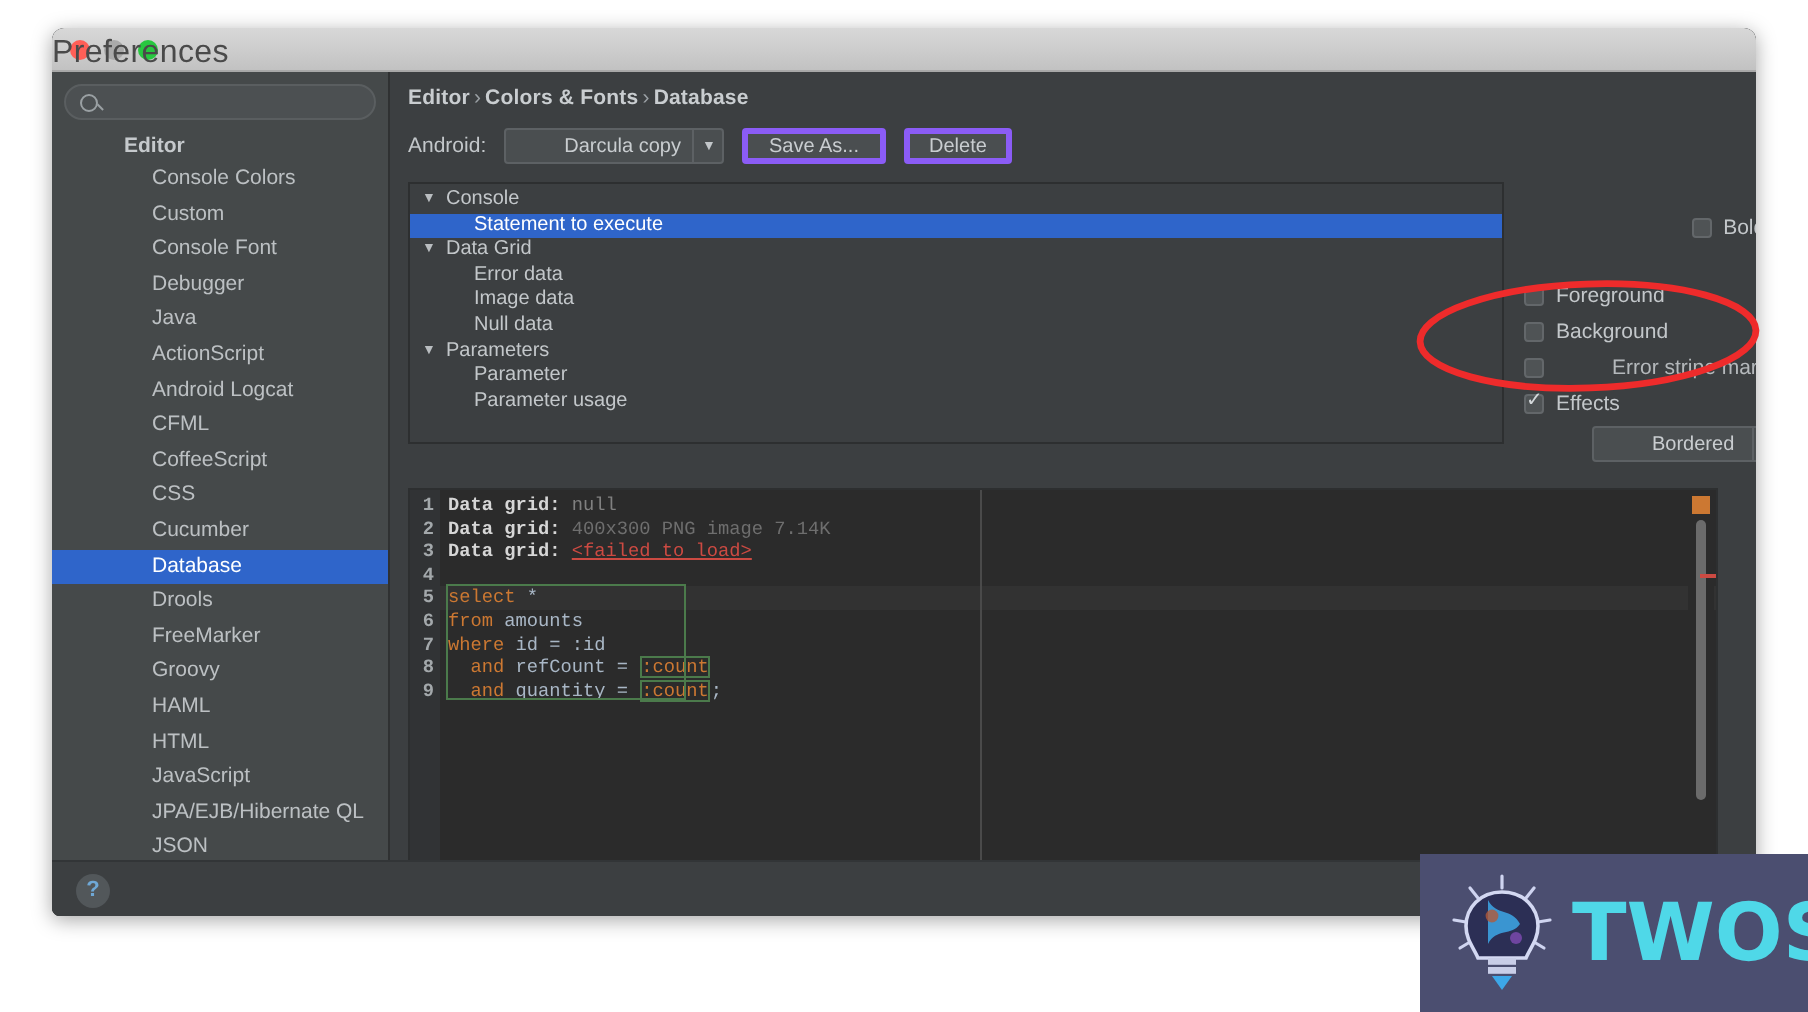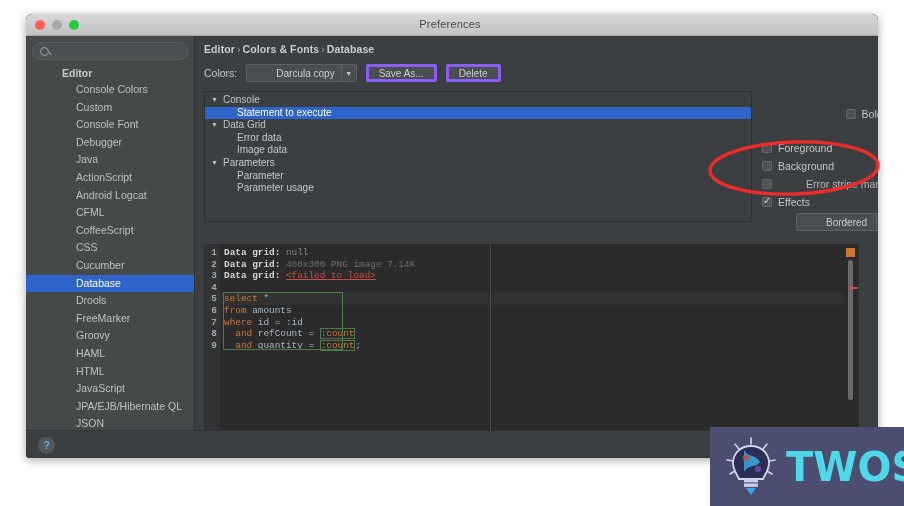--- a/index.html
+++ b/index.html
@@ -31,22 +31,22 @@
   
   #titlebar {
     position: relative;
     height: 22px;
     background: linear-gradient(#d8d8d8, #c2c2c2);
     border-bottom: 1px solid #a8a8a8;
     border-radius: 6px 6px 0 0;
   }
   #titlebar .title {
     position: absolute; left: 0; right: 4px; top: 4px;
-    text-align: center;
-    font-size: 11px; color: #4a4a4a;
+    text-align: left;
+    font-size: 16px; color: #4a4a4a;
     letter-spacing: .2px;
   }
   .traffic {
     position: absolute; top: 6px; left: 9px;
     display: flex; gap: 7px;
   }
   .traffic span {
     width: 10px; height: 10px; border-radius: 50%;
     display: block;
   }
@@ -376,21 +376,21 @@
               <div class="tree-item"><span>Kotlin</span></div>
             </div>
         </div>
       </div>
 
       <div id="main">
 
         <div id="breadcrumb"><span>Editor</span><span class="sep">›</span><span>Colors &amp; Fonts</span><span class="sep">›</span><span>Database</span></div>
 
         <div id="scheme-row">
-          <span class="lbl">Colors:</span>
+          <span class="lbl">Android:</span>
           <div class="combo">
             <span class="val">Darcula copy</span>
             <span class="arrow">▼</span>
           </div>
           <button class="btn">Save As...</button>
           <button class="btn">Delete</button>
         </div>
 
         <div id="attr-area">
 
@@ -404,20 +404,23 @@
               </div>
               <div class="attr-row">
                 <span class="caret">▼</span>
                 <span>Data Grid</span>
               </div>
               <div class="attr-row child">
                 <span>Error data</span>
               </div>
               <div class="attr-row child">
                 <span>Image data</span>
+              </div>
+              <div class="attr-row child">
+                <span>Null data</span>
               </div>
               <div class="attr-row">
                 <span class="caret">▼</span>
                 <span>Parameters</span>
               </div>
               <div class="attr-row child">
                 <span>Parameter</span>
               </div>
               <div class="attr-row child">
                 <span>Parameter usage</span>

